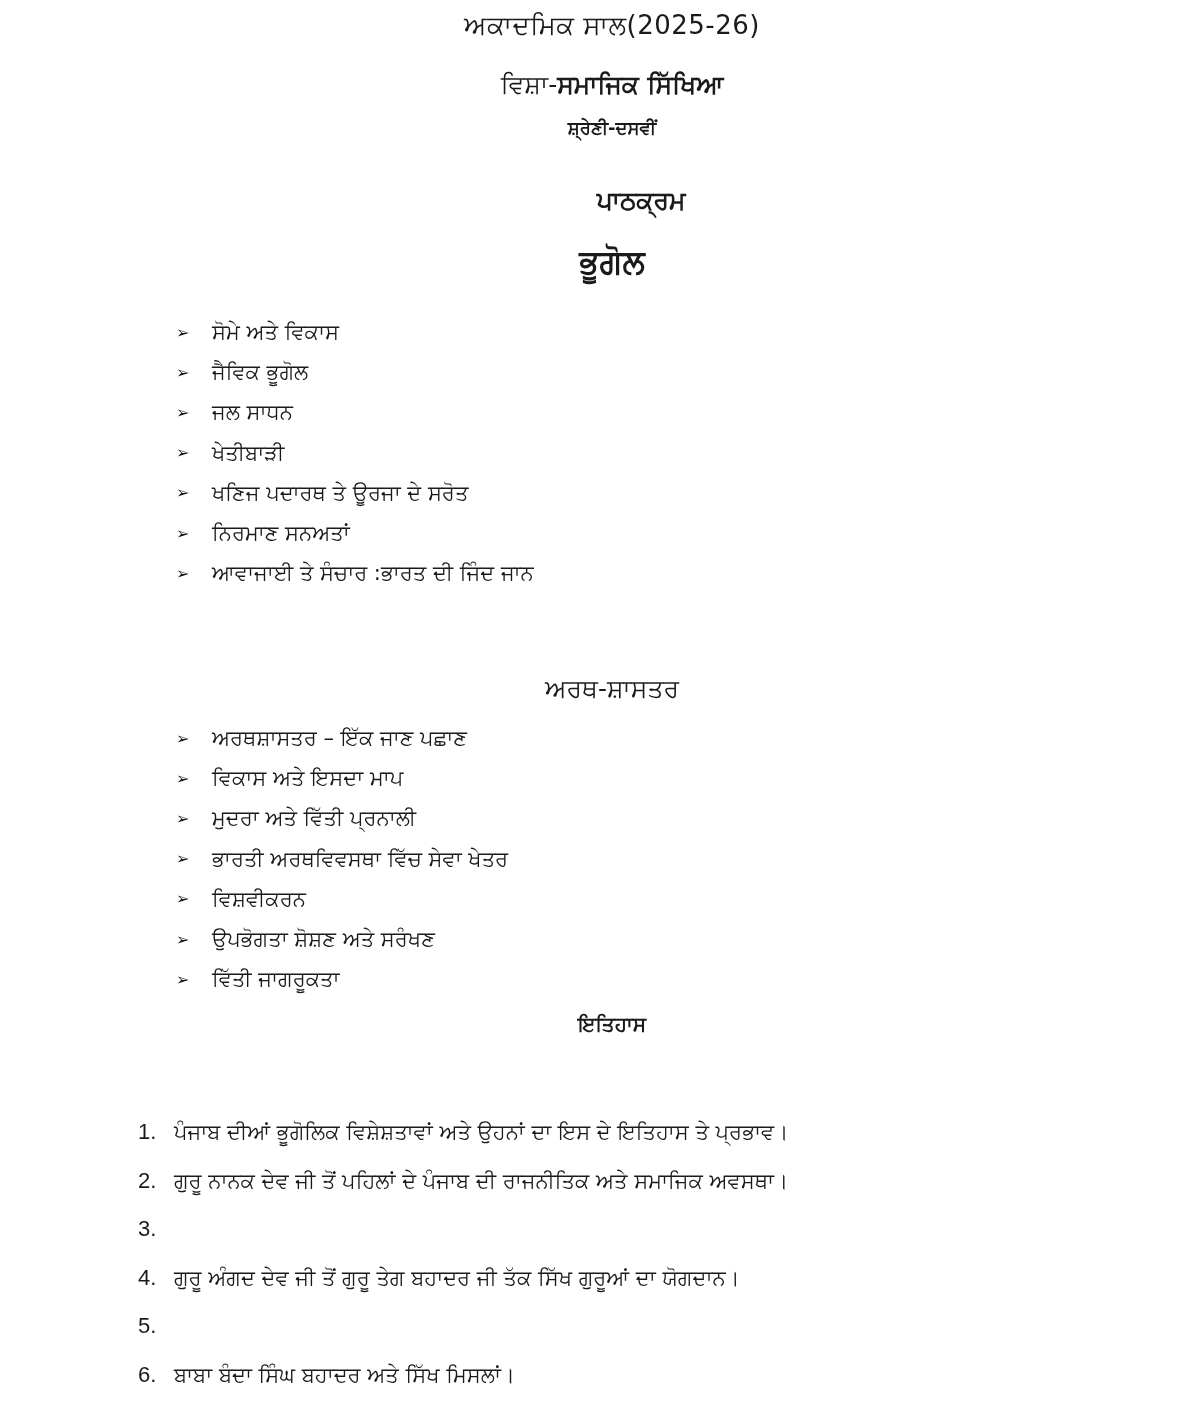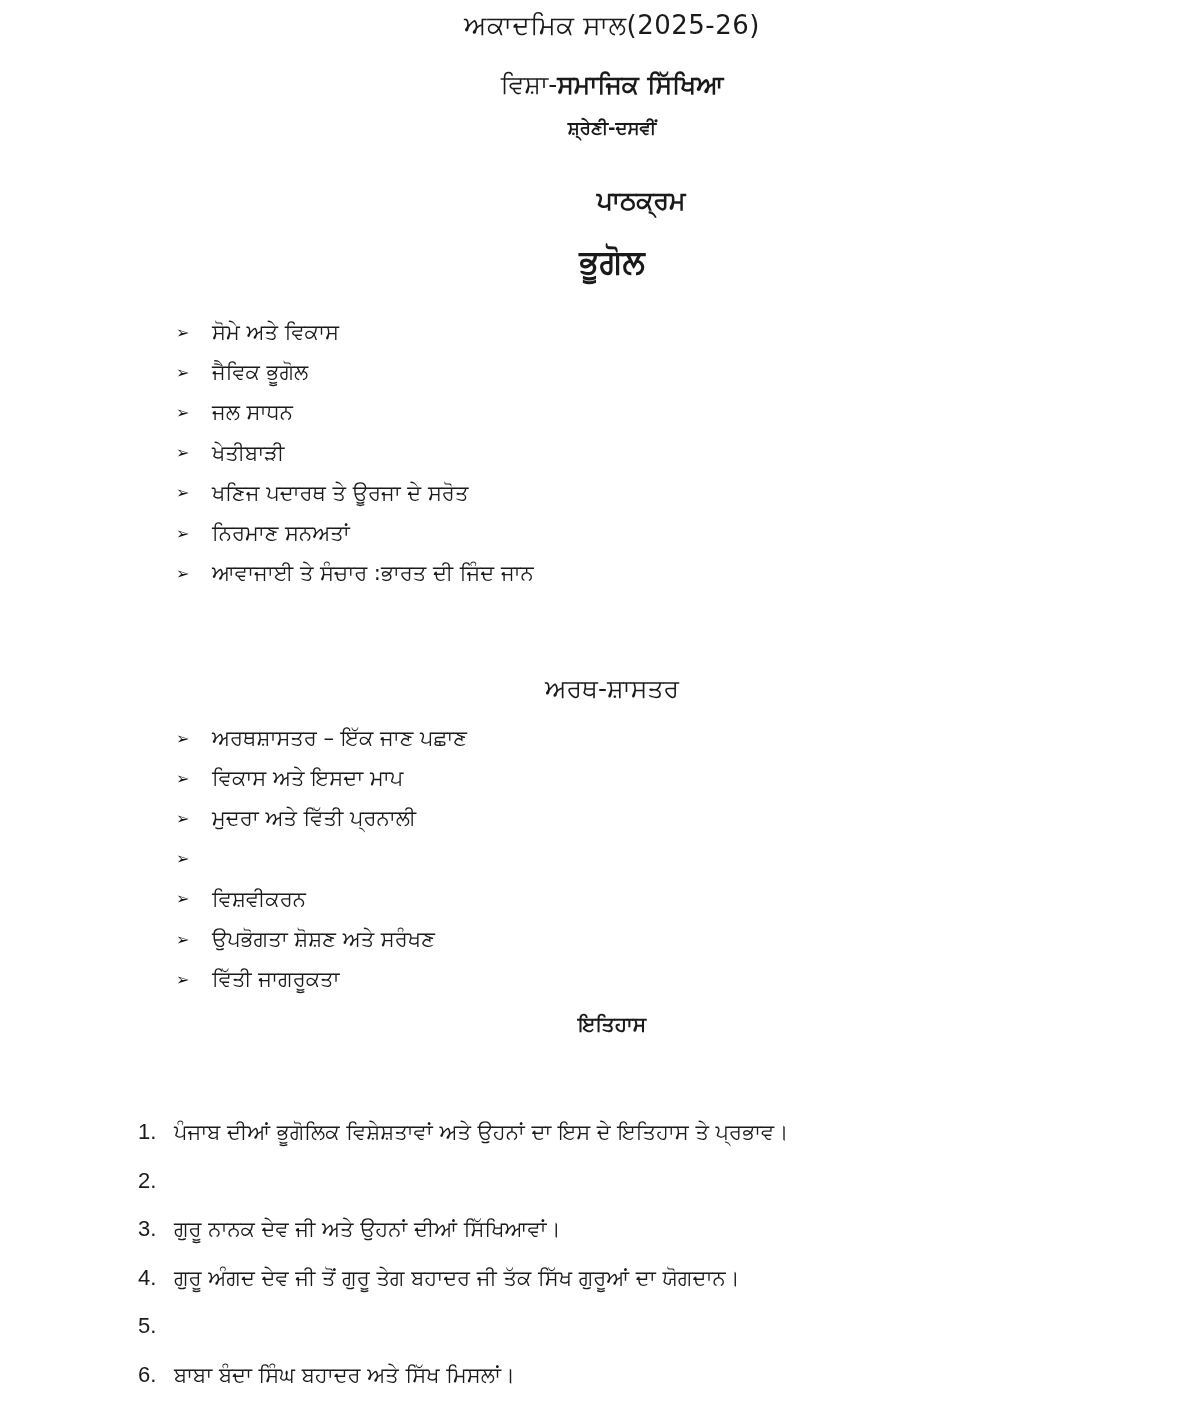--- a/index.html
+++ b/index.html
@@ -122,20 +122,21 @@
   <li>
       <span class="arrow">➢</span>
       <span>ਵਿਕਾਸ ਅਤੇ ਇਸਦਾ ਮਾਪ</span>
     </li>
   <li>
       <span class="arrow">➢</span>
       <span>ਮੁਦਰਾ ਅਤੇ ਵਿੱਤੀ ਪ੍ਰਨਾਲੀ</span>
     </li>
   <li>
       <span class="arrow">➢</span>
+      <span>ਭਾਰਤੀ ਅਰਥਵਿਵਸਥਾ ਵਿੱਚ ਸੇਵਾ ਖੇਤਰ</span>
     </li>
   <li>
       <span class="arrow">➢</span>
       <span>ਵਿਸ਼ਵੀਕਰਨ</span>
     </li>
   <li>
       <span class="arrow">➢</span>
       <span>ਉਪਭੋਗਤਾ ਸ਼ੋਸ਼ਣ ਅਤੇ ਸਰੰਖਣ</span>
     </li>
   <li>
@@ -145,24 +146,24 @@
 </ul>
 
 <div class="center-line heading-hist">ਇਤਿਹਾਸ</div>
 <ol class="num-list">
   <li>
       <span class="num">1.</span>
       <span>ਪੰਜਾਬ ਦੀਆਂ ਭੂਗੋਲਿਕ ਵਿਸ਼ੇਸ਼ਤਾਵਾਂ ਅਤੇ ਉਹਨਾਂ ਦਾ ਇਸ ਦੇ ਇਤਿਹਾਸ ਤੇ ਪ੍ਰਭਾਵ।</span>
     </li>
   <li>
       <span class="num">2.</span>
+      <span>ਗੁਰੂ ਨਾਨਕ ਦੇਵ ਜੀ ਤੋਂ ਪਹਿਲਾਂ ਦੇ ਪੰਜਾਬ ਦੀ ਰਾਜਨੀਤਿਕ ਅਤੇ ਸਮਾਜਿਕ ਅਵਸਥਾ।</span>
     </li>
   <li>
       <span class="num">3.</span>
-      <span>ਗੁਰੂ ਨਾਨਕ ਦੇਵ ਜੀ ਅਤੇ ਉਹਨਾਂ ਦੀਆਂ ਸਿੱਖਿਆਵਾਂ।</span>
     </li>
   <li>
       <span class="num">4.</span>
       <span>ਗੁਰੂ ਅੰਗਦ ਦੇਵ ਜੀ ਤੋਂ ਗੁਰੂ ਤੇਗ ਬਹਾਦਰ ਜੀ ਤੱਕ ਸਿੱਖ ਗੁਰੂਆਂ ਦਾ ਯੋਗਦਾਨ।</span>
     </li>
   <li>
       <span class="num">5.</span>
     </li>
   <li>
       <span class="num">6.</span>

